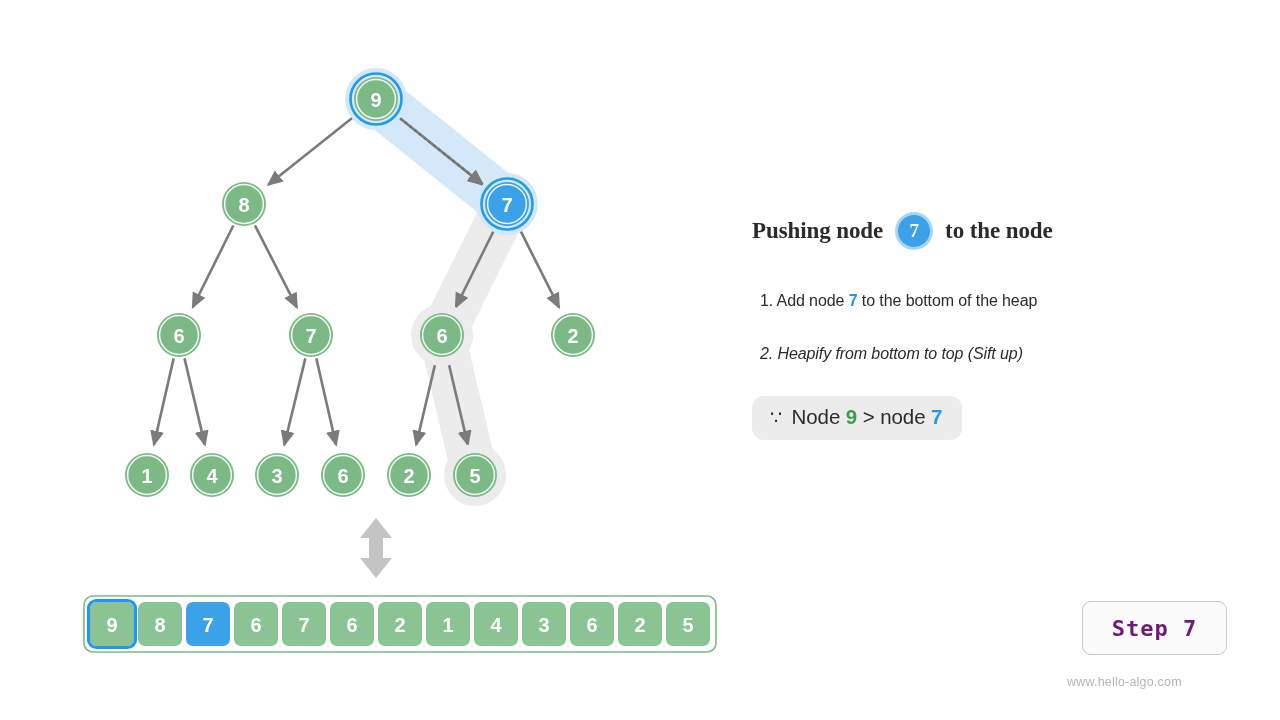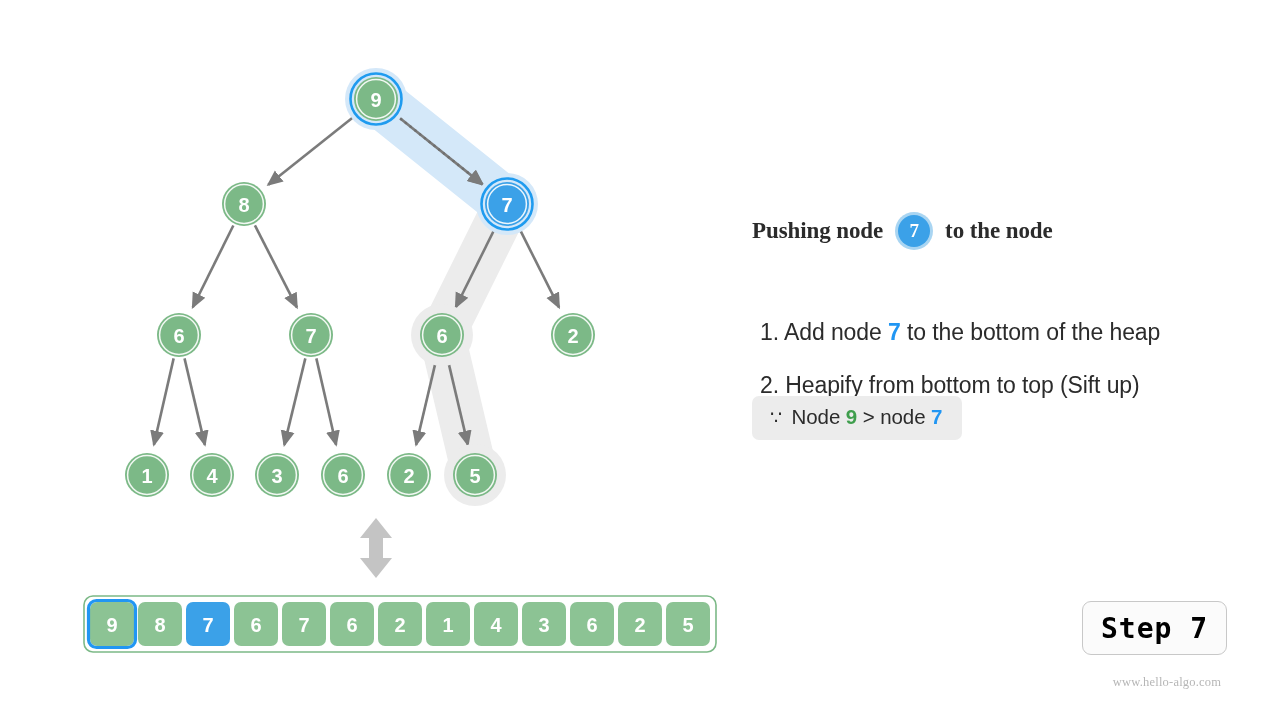--- a/index.html
+++ b/index.html
@@ -88,38 +88,37 @@
     font-size: 19px;
     font-weight: 700;
     display: flex;
     align-items: center;
     justify-content: center;
   }
 
   .step-line {
     position: absolute;
     left: 8px;
-    font-size: 23px;
+    font-size: 16px;
     color: #2b2b2b;
     white-space: nowrap;
     letter-spacing: -0.1px;
-    margin-top: 27px;
   }
   .step-line.one { top: 292px; }
-  .step-line.two { top: 345px; }
+  .step-line.two { top: 345px; font-style: italic; }
 
   .num-blue { color: #2196f3; font-weight: 700; }
   .num-green { color: #3f9e4d; font-weight: 700; }
 
   .reason {
     position: absolute;
     left: 0;
     top: 396px;
     background: #ececec;
-    border-radius: 7px;
+    border-radius: 12px;
     padding: 9px 20px 11px 18px;
     font-size: 20.5px;
     color: #2b2b2b;
     white-space: nowrap;
     letter-spacing: -0.1px;
   }
   .reason .because {
     font-size: 19px;
     color: #2b2b2b;
     margin-right: 4px;
@@ -127,37 +126,37 @@
 
   .step-badge {
     position: absolute;
     left: 330px;
     top: 601px;
     width: 143px;
     height: 52px;
     border: 1.4px solid #c8c8c8;
     border-radius: 9px;
     background: #fbfbfb;
-    color: #000000;
+    color: #701a75;
     font-family: "DejaVu Sans Mono", monospace;
-    font-size: 28px;
+    font-size: 22px;
     font-weight: 700;
     display: flex;
     align-items: center;
     justify-content: center;
     letter-spacing: 1px;
   }
   .watermark {
     position: absolute;
     left: 315px;
     top: 675px;
     width: 200px;
-    text-align: center;
+    text-align: left;
     color: #b6b6b6;
-    font-family: Liberation Serif, serif;
+    font-family: Liberation Sans, sans-serif;
     font-size: 12.5px;
     letter-spacing: 0.2px;
   }
 </style>
 </head>
 <body>
 
 <div id="viz">
   <svg id="tree-svg" viewBox="0 0 740 720">
     <defs>

